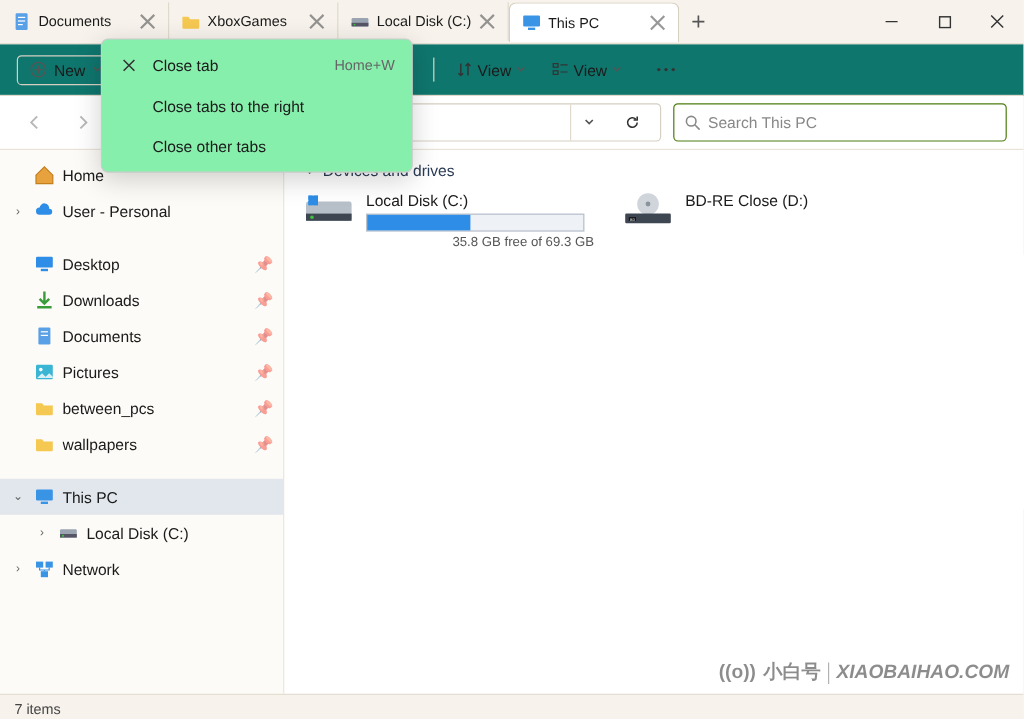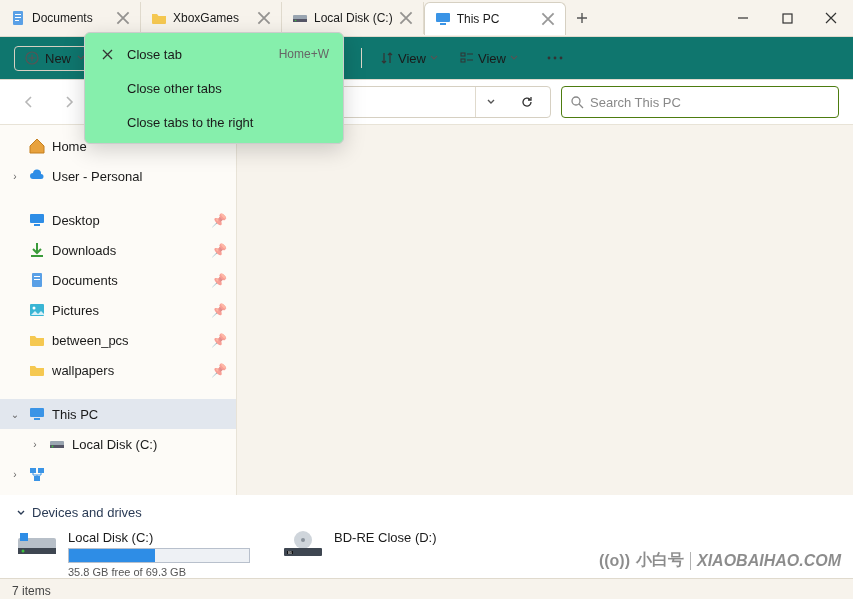--- a/index.html
+++ b/index.html
@@ -17,39 +17,39 @@
 .tbtn{width:34px;height:30px;display:flex;align-items:center;justify-content:center;cursor:pointer;opacity:.45;}
 .tbtn.en{opacity:1;}
 .tsep{width:1px;height:20px;background:#ddd6c8;margin:0 4px;}
 .tdrop{display:flex;align-items:center;gap:4px;padding:4px 8px;cursor:pointer;}
 .addr{display:flex;align-items:center;height:44px;padding:0 14px;gap:10px;background:#fff;border-bottom:1px solid #e8e3d7;}
 .navbtn{width:30px;height:30px;display:flex;align-items:center;justify-content:center;cursor:pointer;color:#555;}
 .navbtn.dis{opacity:.35;}
 .pathbox{flex:1;height:30px;border:1px solid #d6d0c2;border-radius:4px;padding:0 8px;display:flex;align-items:center;gap:6px;min-width:0;}
 .refbtn{width:30px;height:30px;display:flex;align-items:center;justify-content:center;cursor:pointer;border-left:1px solid #e0dacd;margin-left:auto;}
 .searchbox{width:260px;height:30px;border:1px solid #4d7c0f;border-radius:4px;display:flex;align-items:center;padding:0 8px;gap:6px;color:#888;}
-.body{display:flex;height:calc(599px - 36px - 42px - 44px - 24px);flex-direction:column;}
+.body{display:flex;height:calc(599px - 36px - 42px - 44px - 24px);}
 .sidebar{width:236px;border-right:1px solid #e8e3d7;overflow-y:auto;padding:6px 0;background:#fdfbf7;}
 .srow{display:flex;align-items:center;height:30px;padding:0 8px;gap:6px;cursor:pointer;}
 .srow.selected{background:#e2e7ee;}
 .srow .chev{width:14px;display:flex;justify-content:center;color:#666;font-size:10px;}
 .srow .sicon{width:18px;height:18px;flex-shrink:0;}
 .srow .slabel{flex:1;white-space:nowrap;overflow:hidden;text-overflow:ellipsis;}
 .srow .pin{opacity:.5;}
 .indent1{padding-left:28px;}
 .sgap{height:14px;}
 .content{flex:1;background:#fff;padding:10px 16px;overflow:auto;}
 .group-h{display:flex;align-items:center;gap:6px;color:#2a3b55;font-size:13px;margin-bottom:10px;cursor:pointer;}
 .drives{display:flex;gap:24px;}
 .drive{display:flex;gap:10px;cursor:pointer;}
 .drive .dicon{width:42px;height:30px;}
 .drive .dinfo{display:flex;flex-direction:column;gap:3px;width:190px;}
 .bar{width:180px;height:13px;border:1px solid #b8c0cc;position:relative;background:#eef1f5;}
 .bar .fill{position:absolute;left:0;top:0;bottom:0;background:#2e8de6;}
-.dfree{font-size:11px;color:#555;}
+.dfree{font-size:11px;color:#555;text-align:right;}
 .statusbar{height:24px;border-top:1px solid #e0dacd;display:flex;align-items:center;padding:0 12px;font-size:12px;color:#444;background:#f7f3ec;}
 .ctxmenu{position:absolute;left:84px;top:32px;width:258px;background:#86efac;border:1px solid #ccc;border-radius:6px;box-shadow:0 6px 22px rgba(0,0,0,.18);padding:4px 0;z-index:50;}
 .ctxrow{display:flex;align-items:center;height:34px;padding:0 14px;gap:12px;cursor:pointer;}
 .ctxrow .cicon{width:16px;display:flex;justify-content:center;}
 .ctxrow .clabel{flex:1;}
 .ctxrow .cshort{color:#666;font-size:12px;}
 svg{display:block;}
 .watermark{position:absolute;right:12px;bottom:28px;font-size:16px;color:rgba(0,0,0,.45);font-weight:600;pointer-events:none;display:flex;align-items:center;gap:6px;}
 </style>
 </head>
@@ -368,20 +368,21 @@
     <div class="srow">
         <span class="chev">›</span>
         <span class="sicon">
           <svg viewBox="0 0 18 18">
             <rect x="2" y="3" width="6" height="5" fill="#3a94e6"></rect>
             <rect x="10" y="3" width="6" height="5" fill="#3a94e6"></rect>
             <rect x="6" y="11" width="6" height="5" fill="#3a94e6"></rect>
             <path d="M5 8 v2 h8 v-2 M9 10 v1" stroke="#3a94e6" fill="none"></path>
           </svg>
         </span>
+        <span class="slabel">Network</span>
       </div>
   </div>
 
   <div class="content">
     <div class="group-h">
       <svg width="10" height="10">
           <path d="M2 3 L5 6 L8 3" fill="none" stroke="#2a3b55" stroke-width="1.4"></path>
         </svg>
       <span>Devices and drives</span>
     </div>
@@ -434,25 +435,25 @@
     <span class="cicon">
         <svg width="11" height="11">
           <path d="M1 1 L10 10 M10 1 L1 10" stroke="#333" stroke-width="1.3"></path>
         </svg>
       </span>
     <span class="clabel">Close tab</span>
     <span class="cshort">Home+W</span>
   </div>
   <div class="ctxrow">
     <span class="cicon"></span>
-    <span class="clabel">Close other tabs</span>
+    <span class="clabel">Close tabs to the right</span>
   </div>
   <div class="ctxrow">
     <span class="cicon"></span>
-    <span class="clabel">Close tabs to the right</span>
+    <span class="clabel">Close other tabs</span>
   </div>
 </div>
 
 <div class="watermark">
   <span>((o))</span>
   <span>小白号</span>
   <span style="border-left:1px solid rgba(0,0,0,.3);padding-left:6px;font-style:italic;">XIAOBAIHAO.COM</span>
 </div>
 
 </body></html>

